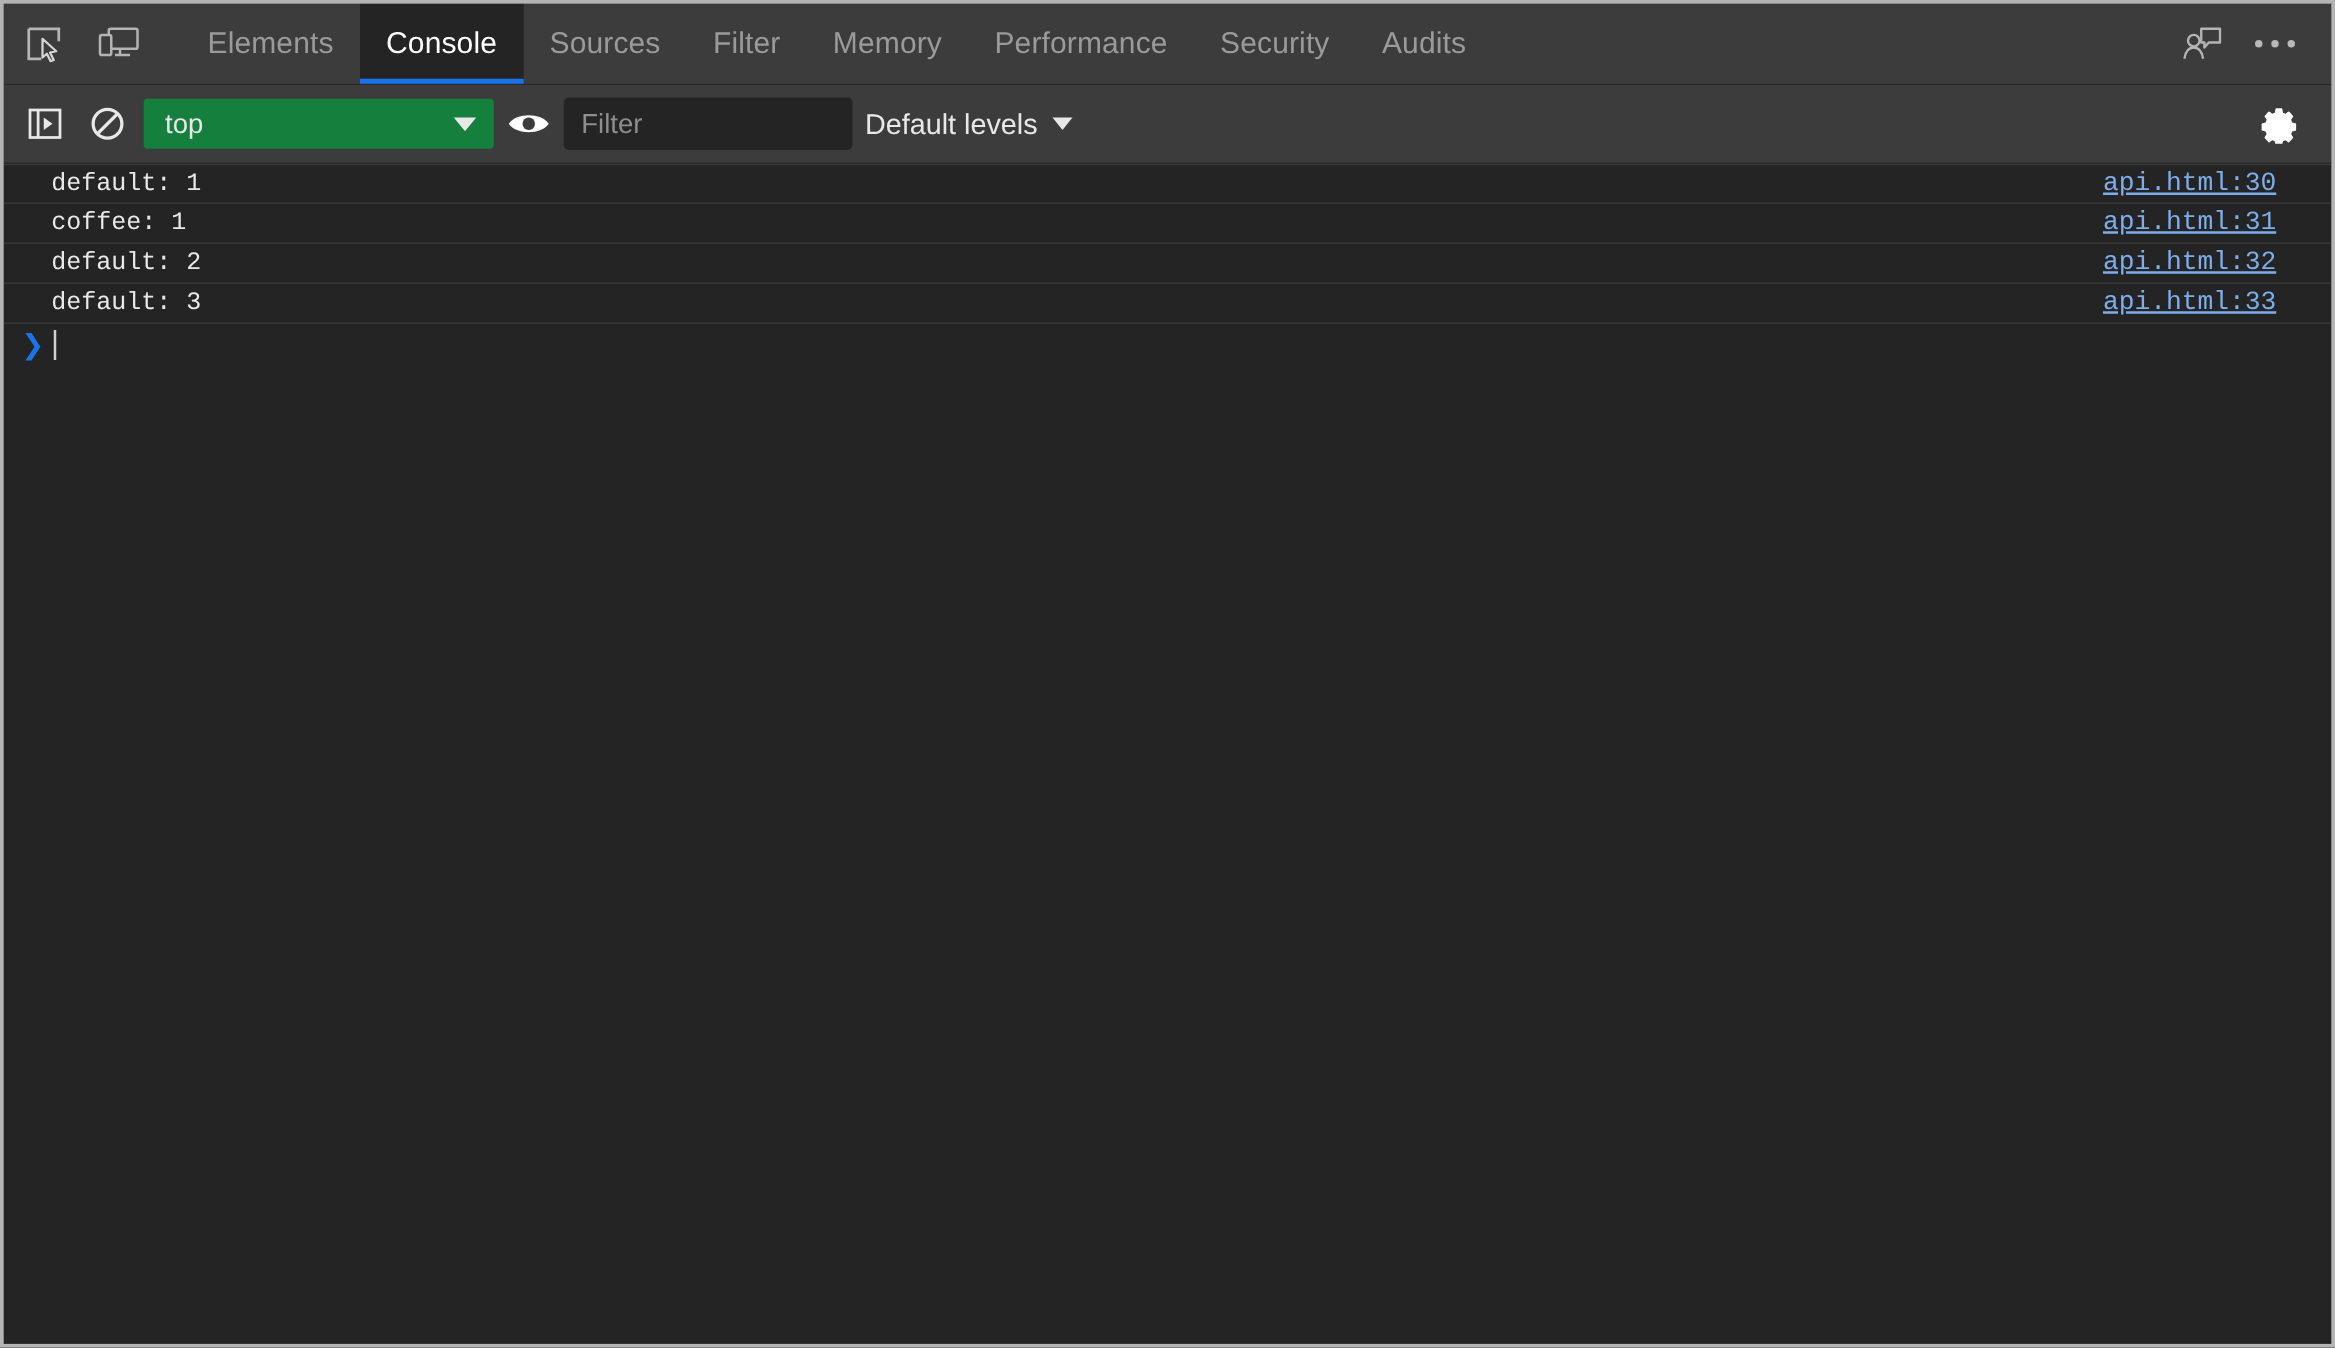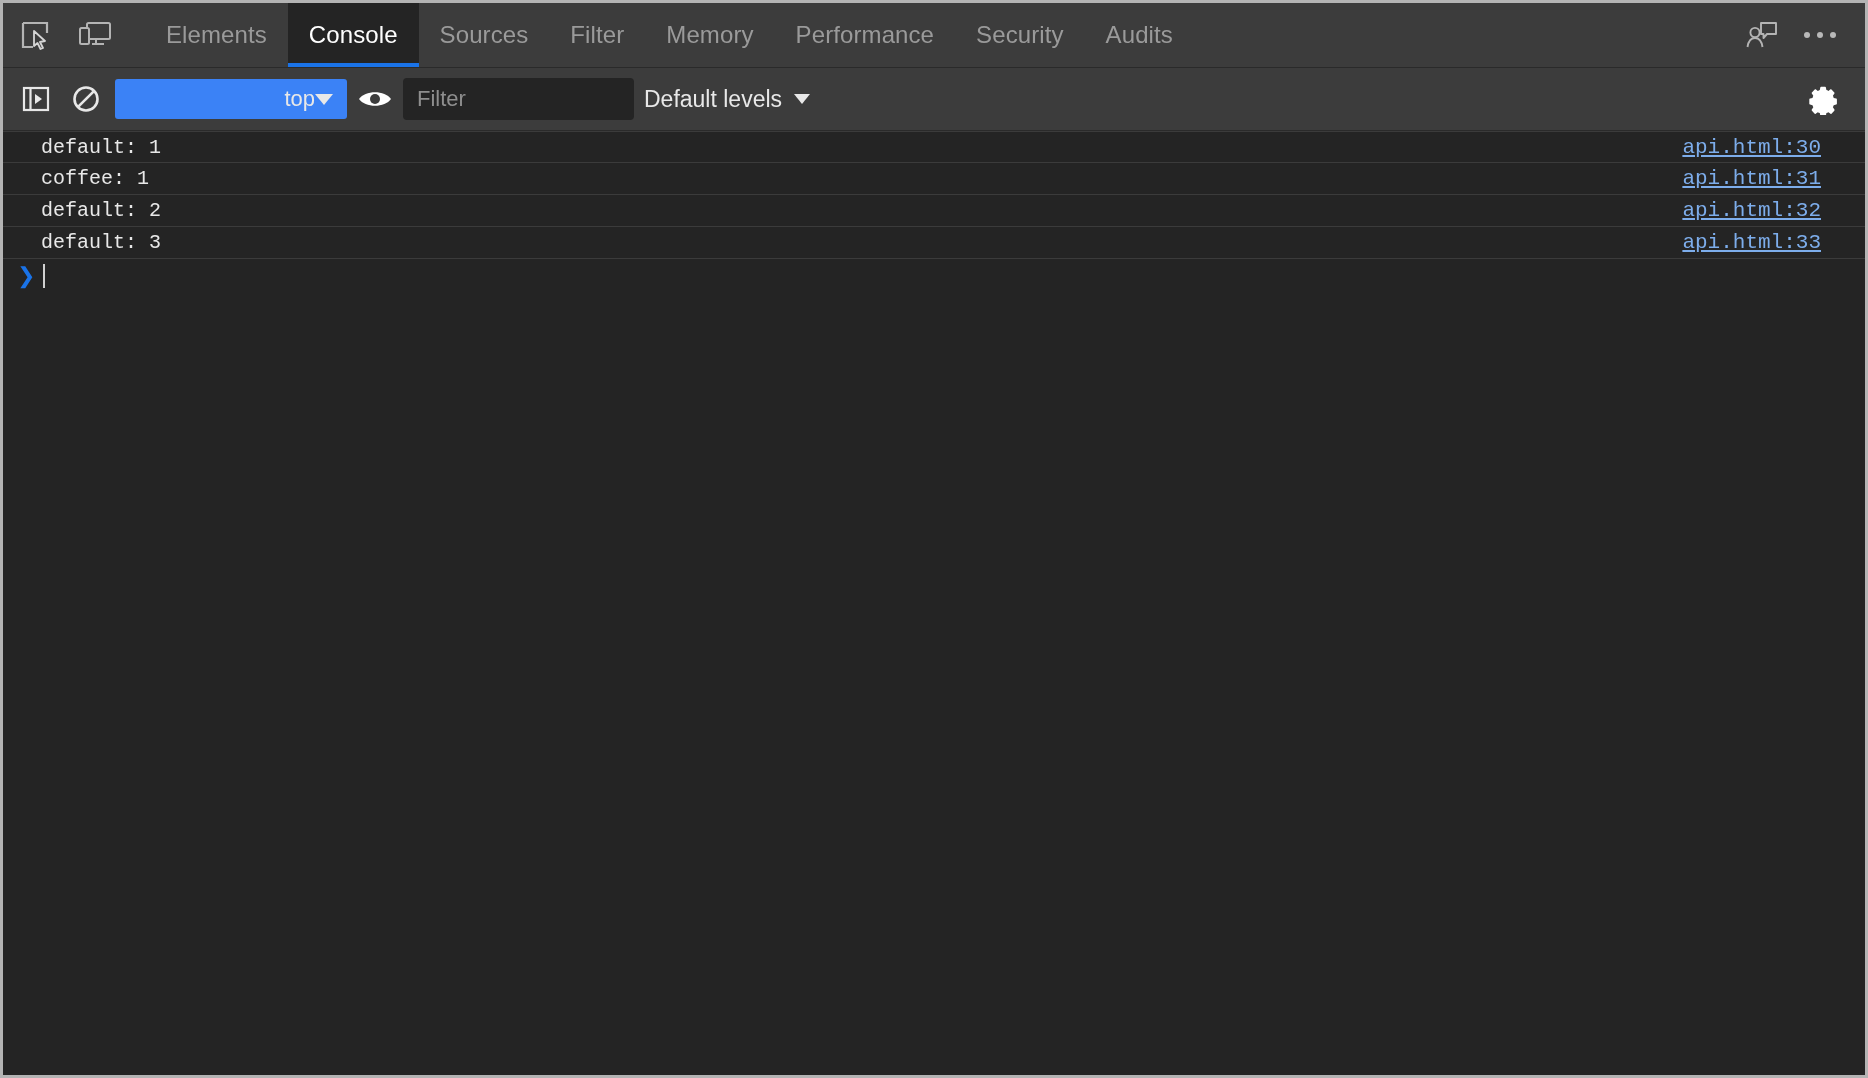--- a/index.html
+++ b/index.html
@@ -104,29 +104,28 @@
   .ct-btn {
     width: 50px;
     height: 62px;
     display: flex;
     align-items: center;
     justify-content: center;
     cursor: pointer;
   }
   #context-select {
     position: relative;
-    width: 232px;
+    width: 280px;
     height: 40px;
     margin-left: 4px;
-    background: #3b82f6;
+    background: #15803d;
     border-radius: 3px;
     display: flex;
     align-items: center;
     cursor: pointer;
-    text-align: right;
   }
   #context-select-label {
     color: #e8e8e8;
     font-size: 22px;
     padding-left: 17px;
     flex: 1;
     white-space: nowrap;
     overflow: hidden;
   }
   .caret {

